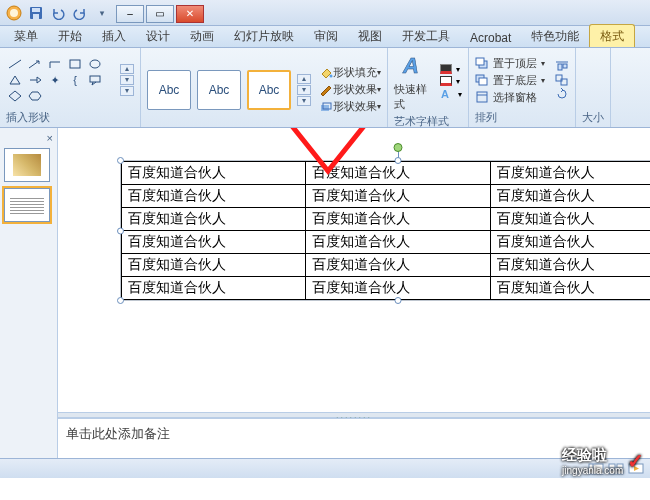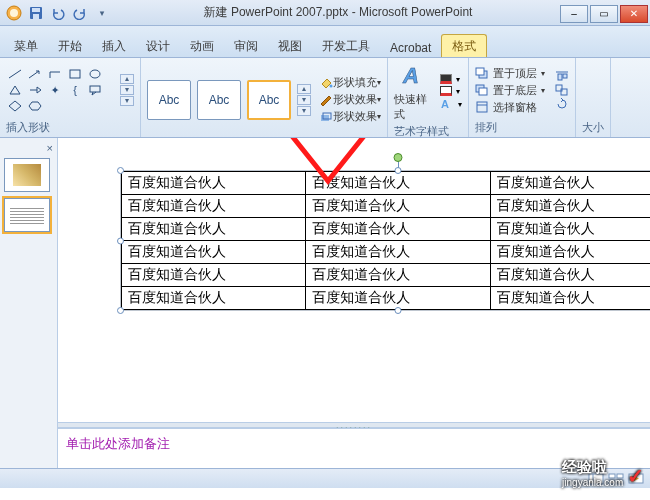--- a/index.html
+++ b/index.html
@@ -6,21 +6,21 @@
 body { width: 650px; height: 500px; background: #fff; overflow: hidden; position: relative; font-size: 12px; }
 
 .title-bar { height: 26px; background: linear-gradient(#e4ecf7,#cfdef0); display: flex; align-items: center; border-bottom: 1px solid #9db5d7; }
 .qat { display: flex; align-items: center; padding: 0 4px; gap: 2px; }
 .qat-btn { width: 20px; height: 20px; display: flex; align-items: center; justify-content: center; border-radius: 2px; }
 .title-text { flex: 1; text-align: center; font-size: 12px; color: #3b3b3b; }
 .win-ctrl { display: flex; }
 .win-btn { width: 28px; height: 18px; margin: 2px 2px 0 0; border: 1px solid #7a98bd; background: linear-gradient(#f2f7fd,#d3e1f1); display: flex; align-items: center; justify-content: center; font-size: 10px; }
 .win-close { background: linear-gradient(#f08b77,#d94a2c); color: #fff; border-color: #a33; }
 
-.tabs { height: 32px; background: linear-gradient(#e1ecf8,#cddff2); display: flex; align-items: flex-end; padding-left: 4px; border-bottom: 1px solid #9db5d7; }
+.tabs { height: 22px; background: linear-gradient(#e1ecf8,#cddff2); display: flex; align-items: flex-end; padding-left: 4px; border-bottom: 1px solid #9db5d7; }
 .tab { padding: 3px 10px 2px; font-size: 12px; color: #3b3b3b; cursor: pointer; }
 .tab.active { background: #fef1a8; border: 1px solid #c5a642; border-bottom: none; border-radius: 3px 3px 0 0; color: #7a5c11; }
 
 .ribbon { height: 80px; background: linear-gradient(#eff5fb,#dbe7f4); display: flex; border-bottom: 1px solid #9db5d7; }
 .rgroup { border-right: 1px solid #b9cde6; display: flex; flex-direction: column; padding: 4px 6px 0; }
 .rgroup-body { flex: 1; display: flex; align-items: center; gap: 4px; }
 .rgroup-label { text-align: left; font-size: 11px; color: #4a6586; padding: 2px 0; }
 
 .shapes-gal { width: 108px; display: flex; flex-wrap: wrap; gap: 2px; }
 .sg { width: 18px; height: 14px; display: flex; align-items: center; justify-content: center; color: #2b4f7c; font-size: 11px; }
@@ -54,27 +54,27 @@
 .canvas { flex: 1; background: #fff; position: relative; overflow: hidden; }
 .slide-obj { position: absolute; left: 62px; top: 32px; width: 556px; border: 1px solid #bfc6cf; background: #fff; }
 .sel-handle { position:absolute; width:7px; height:7px; background:#fff; border:1px solid #6b8fbd; border-radius:50%; }
 .rot-handle { position:absolute; width:9px; height:9px; background:#9fd67a; border:1px solid #4c8c2e; border-radius:50%; left:50%; top:-18px; transform:translateX(-50%); }
 .rot-line { position:absolute; left:50%; top:-10px; width:1px; height:10px; background:#6b8fbd; }
 table.slide-table { width: 100%; border-collapse: collapse; }
 table.slide-table td { border: 1px solid #000; padding: 2px 6px; font-size: 14px; font-family: SimSun, serif; }
 
 .arrow { position: absolute; pointer-events: none; }
 
-.notes { position: absolute; left: 58px; right: 0; top: auto; bottom: 0; height: 40px; border-top: 1px solid #b9cde6; background: #fff; padding: 6px 8px; font-size: 13px; color: #a21caf; font-family: SimSun, serif; }
+.notes { position: absolute; left: 58px; right: 0; top: auto; bottom: 0; height: 40px; border-top: 1px solid #b9cde6; background: #fff; padding: 6px 8px; font-size: 13px; color: #404040; font-family: SimSun, serif; }
 .splitter { position:absolute; left:58px; right:0; height:6px; background:#dfe7f0; border-top:1px solid #b9cde6; border-bottom:1px solid #b9cde6; bottom:40px; display:flex; align-items:center; justify-content:center; }
 .splitter span { color:#8aa; font-size:9px; letter-spacing:2px; }
 
 .status { height: 20px; background: linear-gradient(#e4ecf7,#cfdef0); border-top: 1px solid #9db5d7; display:flex; align-items:center; padding:0 6px; font-size:11px; color:#3b3b3b; justify-content:space-between; }
 
-.watermark { position: absolute; right: 6px; bottom: 12px; color: #fff; text-shadow: 0 0 3px #000, 0 0 3px #000; font-size: 15px; font-weight: bold; font-family: SimHei,sans-serif; display:flex; align-items:flex-end; gap:4px; }
+.watermark { position: absolute; right: 6px; bottom: 24px; color: #fff; text-shadow: 0 0 3px #000, 0 0 3px #000; font-size: 15px; font-weight: bold; font-family: SimHei,sans-serif; display:flex; align-items:center; gap:4px; }
 .watermark small { display:block; font-size:10px; font-weight:normal; }
 .check { color:#e33; font-size:20px; }
 
 svg { display: block; }
 </style>
 </head>
 <body>
 
 <div class="title-bar">
   <div class="qat">
@@ -98,38 +98,39 @@
         </svg>
       </div>
     <div class="qat-btn">
         <svg width="14" height="14">
           <path d="M4 4 A5 5 0 1 0 11 7" fill="none" stroke="#3e6db5" stroke-width="1.5"></path>
           <path d="M11 3 L11 7 L7 7" fill="none" stroke="#3e6db5" stroke-width="1.5"></path>
         </svg>
       </div>
     <div class="qat-btn" style="font-size:9px;color:#4a6586;">▾</div>
   </div>
-  <div class="title-text">新建 PowerPoint 2007.pptx - Microsoft PowerPoint</div>
   <div class="win-ctrl">
     <div class="win-btn">–</div>
     <div class="win-btn">▭</div>
     <div class="win-btn win-close">✕</div>
   </div>
 </div>
 
 <div class="tabs">
   <div class="tab">菜单</div>
   <div class="tab">开始</div>
   <div class="tab">插入</div>
   <div class="tab">设计</div>
   <div class="tab">动画</div>
+  <div class="tab">幻灯片放映</div>
   <div class="tab">审阅</div>
   <div class="tab">视图</div>
   <div class="tab">开发工具</div>
   <div class="tab">Acrobat</div>
+  <div class="tab">特色功能</div>
   <div class="tab active">格式</div>
 </div>
 
 <div class="ribbon">
   <div class="rgroup">
     <div class="rgroup-body">
       <div class="shapes-gal">
         <div class="sg">
             <svg>
               <line x1="1" y1="10" x2="13" y2="2" stroke="#2b4f7c"></line>

